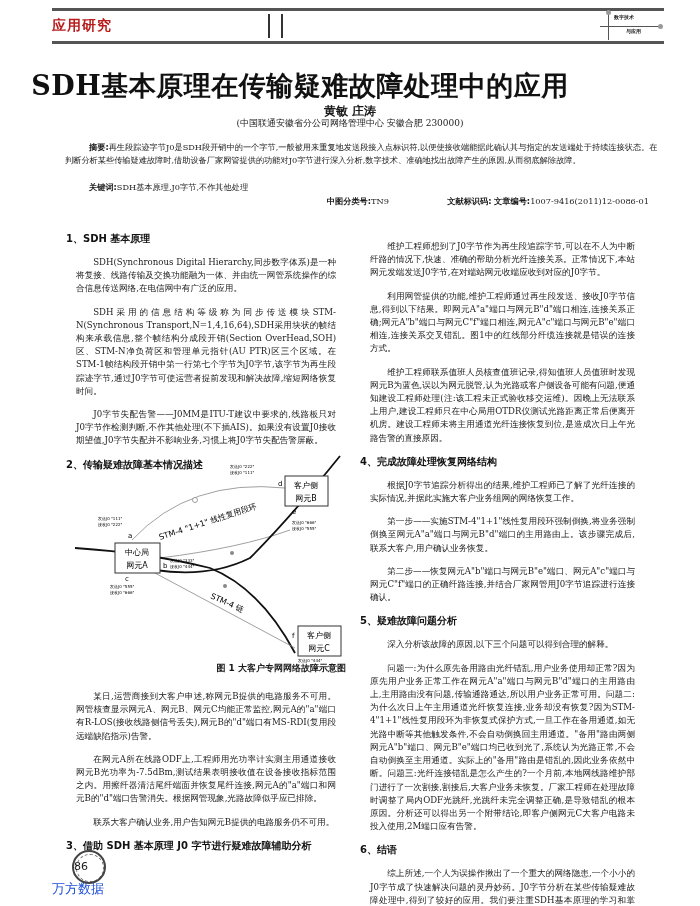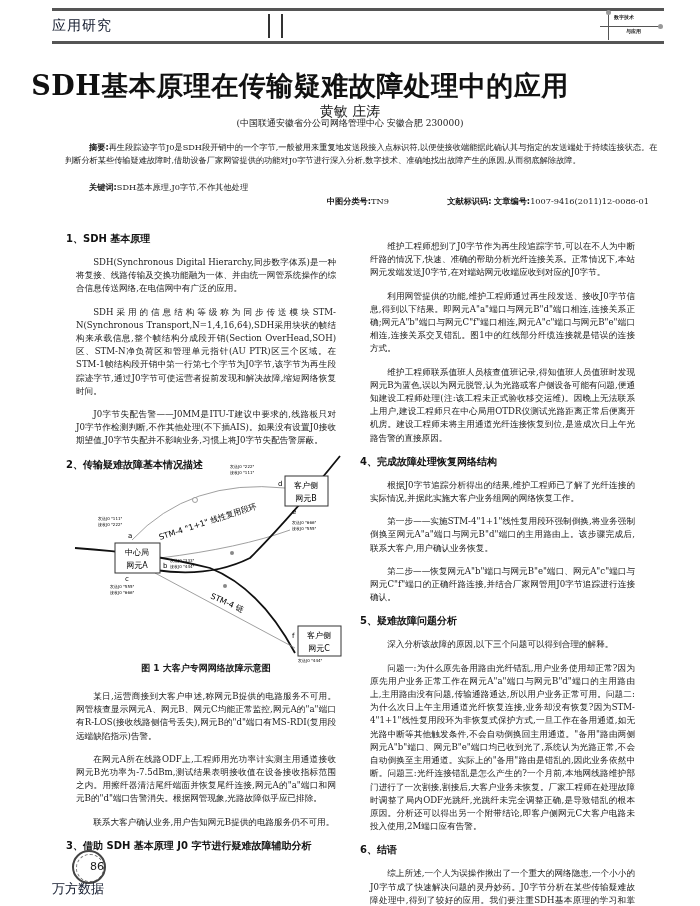--- a/index.html
+++ b/index.html
@@ -6,58 +6,58 @@
   body {
     width: 700px; height: 906px; position: relative; overflow: hidden;
     font-family: "DejaVu Serif", "Liberation Serif", serif;
     color: #1a1a1a;
   }
   .abs { position: absolute; }
 
   
   .hdr-line-top { left: 52px; top: 8px; width: 612px; height: 3px; background: #555; }
   .hdr-line-bot { left: 52px; top: 41px; width: 612px; height: 3px; background: #555; }
-  .hdr-section { left: 52px; top: 17px; font-family: "DejaVu Sans", sans-serif; font-size: 14px; font-weight: normal; color: #0f172a; letter-spacing: 1px; }
+  .hdr-section { left: 52px; top: 17px; font-family: "DejaVu Sans", sans-serif; font-size: 14px; font-weight: bold; color: #b91c1c; letter-spacing: 1px; }
   .hdr-bar1 { left: 268px; top: 14px; width: 2px; height: 24px; background: #333; }
   .hdr-bar2 { left: 281px; top: 14px; width: 2px; height: 24px; background: #333; }
   .hdr-logo { left: 598px; top: 12px; width: 66px; height: 30px; }
   .hdr-logo .l1 { position: absolute; left: 16px; top: 2px; font-size: 5px; font-weight: bold; }
   .hdr-logo .l2 { position: absolute; left: 28px; top: 16px; font-size: 5px; font-weight: bold; }
   .hdr-logo .vline { position: absolute; left: 10px; top: 0; width: 1px; height: 28px; background: #555; }
   .hdr-logo .hline { position: absolute; left: 2px; top: 14px; width: 60px; height: 1px; background: #555; }
   .hdr-logo .dot1 { position: absolute; left: 8px; top: -2px; width: 5px; height: 5px; border-radius: 50%; background: #999; }
   .hdr-logo .dot2 { position: absolute; left: 60px; top: 12px; width: 5px; height: 5px; border-radius: 50%; background: #999; }
 
   
   .title { left: 0; width: 600px; top: 68px; text-align: center; font-family: "DejaVu Serif", serif; font-size: 27px; font-weight: bold; color: #111; letter-spacing: 0.5px; }
-  .authors { left: 0; width: 700px; top: 103px; text-align: center; font-family: "DejaVu Sans", sans-serif; font-size: 14px; font-weight: normal; }
+  .authors { left: 0; width: 700px; top: 103px; text-align: center; font-family: "DejaVu Sans", sans-serif; font-size: 12px; font-weight: bold; }
   .affil { left: 0; width: 700px; top: 117px; text-align: center; font-size: 9px; }
 
   .abstract { left: 65px; top: 141px; width: 600px; font-size: 8.2px; line-height: 13px; text-indent: 24px; }
   .abstract .lbl { font-family: "DejaVu Sans", sans-serif; font-weight: bold; }
   .keywords { left: 89px; top: 182px; font-size: 8.2px; }
   .keywords .lbl, .meta .lbl { font-family: "DejaVu Sans", sans-serif; font-weight: bold; }
   .meta { left: 89px; top: 196px; font-size: 8.2px; width: 560px; text-align: right; }
   .meta span.col { display: inline-block; }
 
   
   .col-left { left: 66px; top: 230px; width: 280px; }
   .col-right { left: 360px; top: 230px; width: 285px; }
   .h2 { font-family: "DejaVu Sans", sans-serif; font-weight: bold; font-size: 10px; margin: 2px 0 3px 0; color: #111; }
   .p { font-size: 8.6px; line-height: 13.2px; text-indent: 2em; text-align: justify; margin: 10px; }
 
   
   .figure { left: 70px; top: 448px; width: 280px; height: 215px; }
-  .fig-caption { left: 66px; top: 662px; width: 280px; text-align: center; font-family: "DejaVu Sans", sans-serif; font-weight: bold; font-size: 9px; }
+  .fig-caption { left: 66px; top: 662px; width: 280px; text-align: right; font-family: "DejaVu Sans", sans-serif; font-weight: bold; font-size: 9px; }
 
   .left-bottom { left: 66px; top: 680px; width: 280px; }
 
-  .stamp { left: 72px; top: 850px; width: 30px; height: 30px; border: 2px solid #444; border-radius: 50%; text-align: right; font-family: "DejaVu Sans", sans-serif; font-size: 11px; line-height: 30px; }
+  .stamp { left: 72px; top: 850px; width: 30px; height: 30px; border: 2px solid #444; border-radius: 50%; text-align: left; font-family: "DejaVu Sans", sans-serif; font-size: 11px; line-height: 30px; }
   .stamp-inner { left: 76px; top: 854px; width: 26px; height: 26px; border: 1px dashed #777; border-radius: 50%; }
-  .watermark { left: 52px; top: 880px; font-family: "DejaVu Sans", sans-serif; font-size: 13px; color: #0f172a; }
+  .watermark { left: 52px; top: 880px; font-family: "DejaVu Sans", sans-serif; font-size: 13px; color: #1d4ed8; }
   svg text { font-family: "DejaVu Sans", sans-serif; }
 </style>
 </head>
 <body>
 
 <div class="abs hdr-line-top"></div>
 <div class="abs hdr-section">应用研究</div>
 <div class="abs hdr-bar1"></div>
 <div class="abs hdr-bar2"></div>
 <div class="abs hdr-logo">

